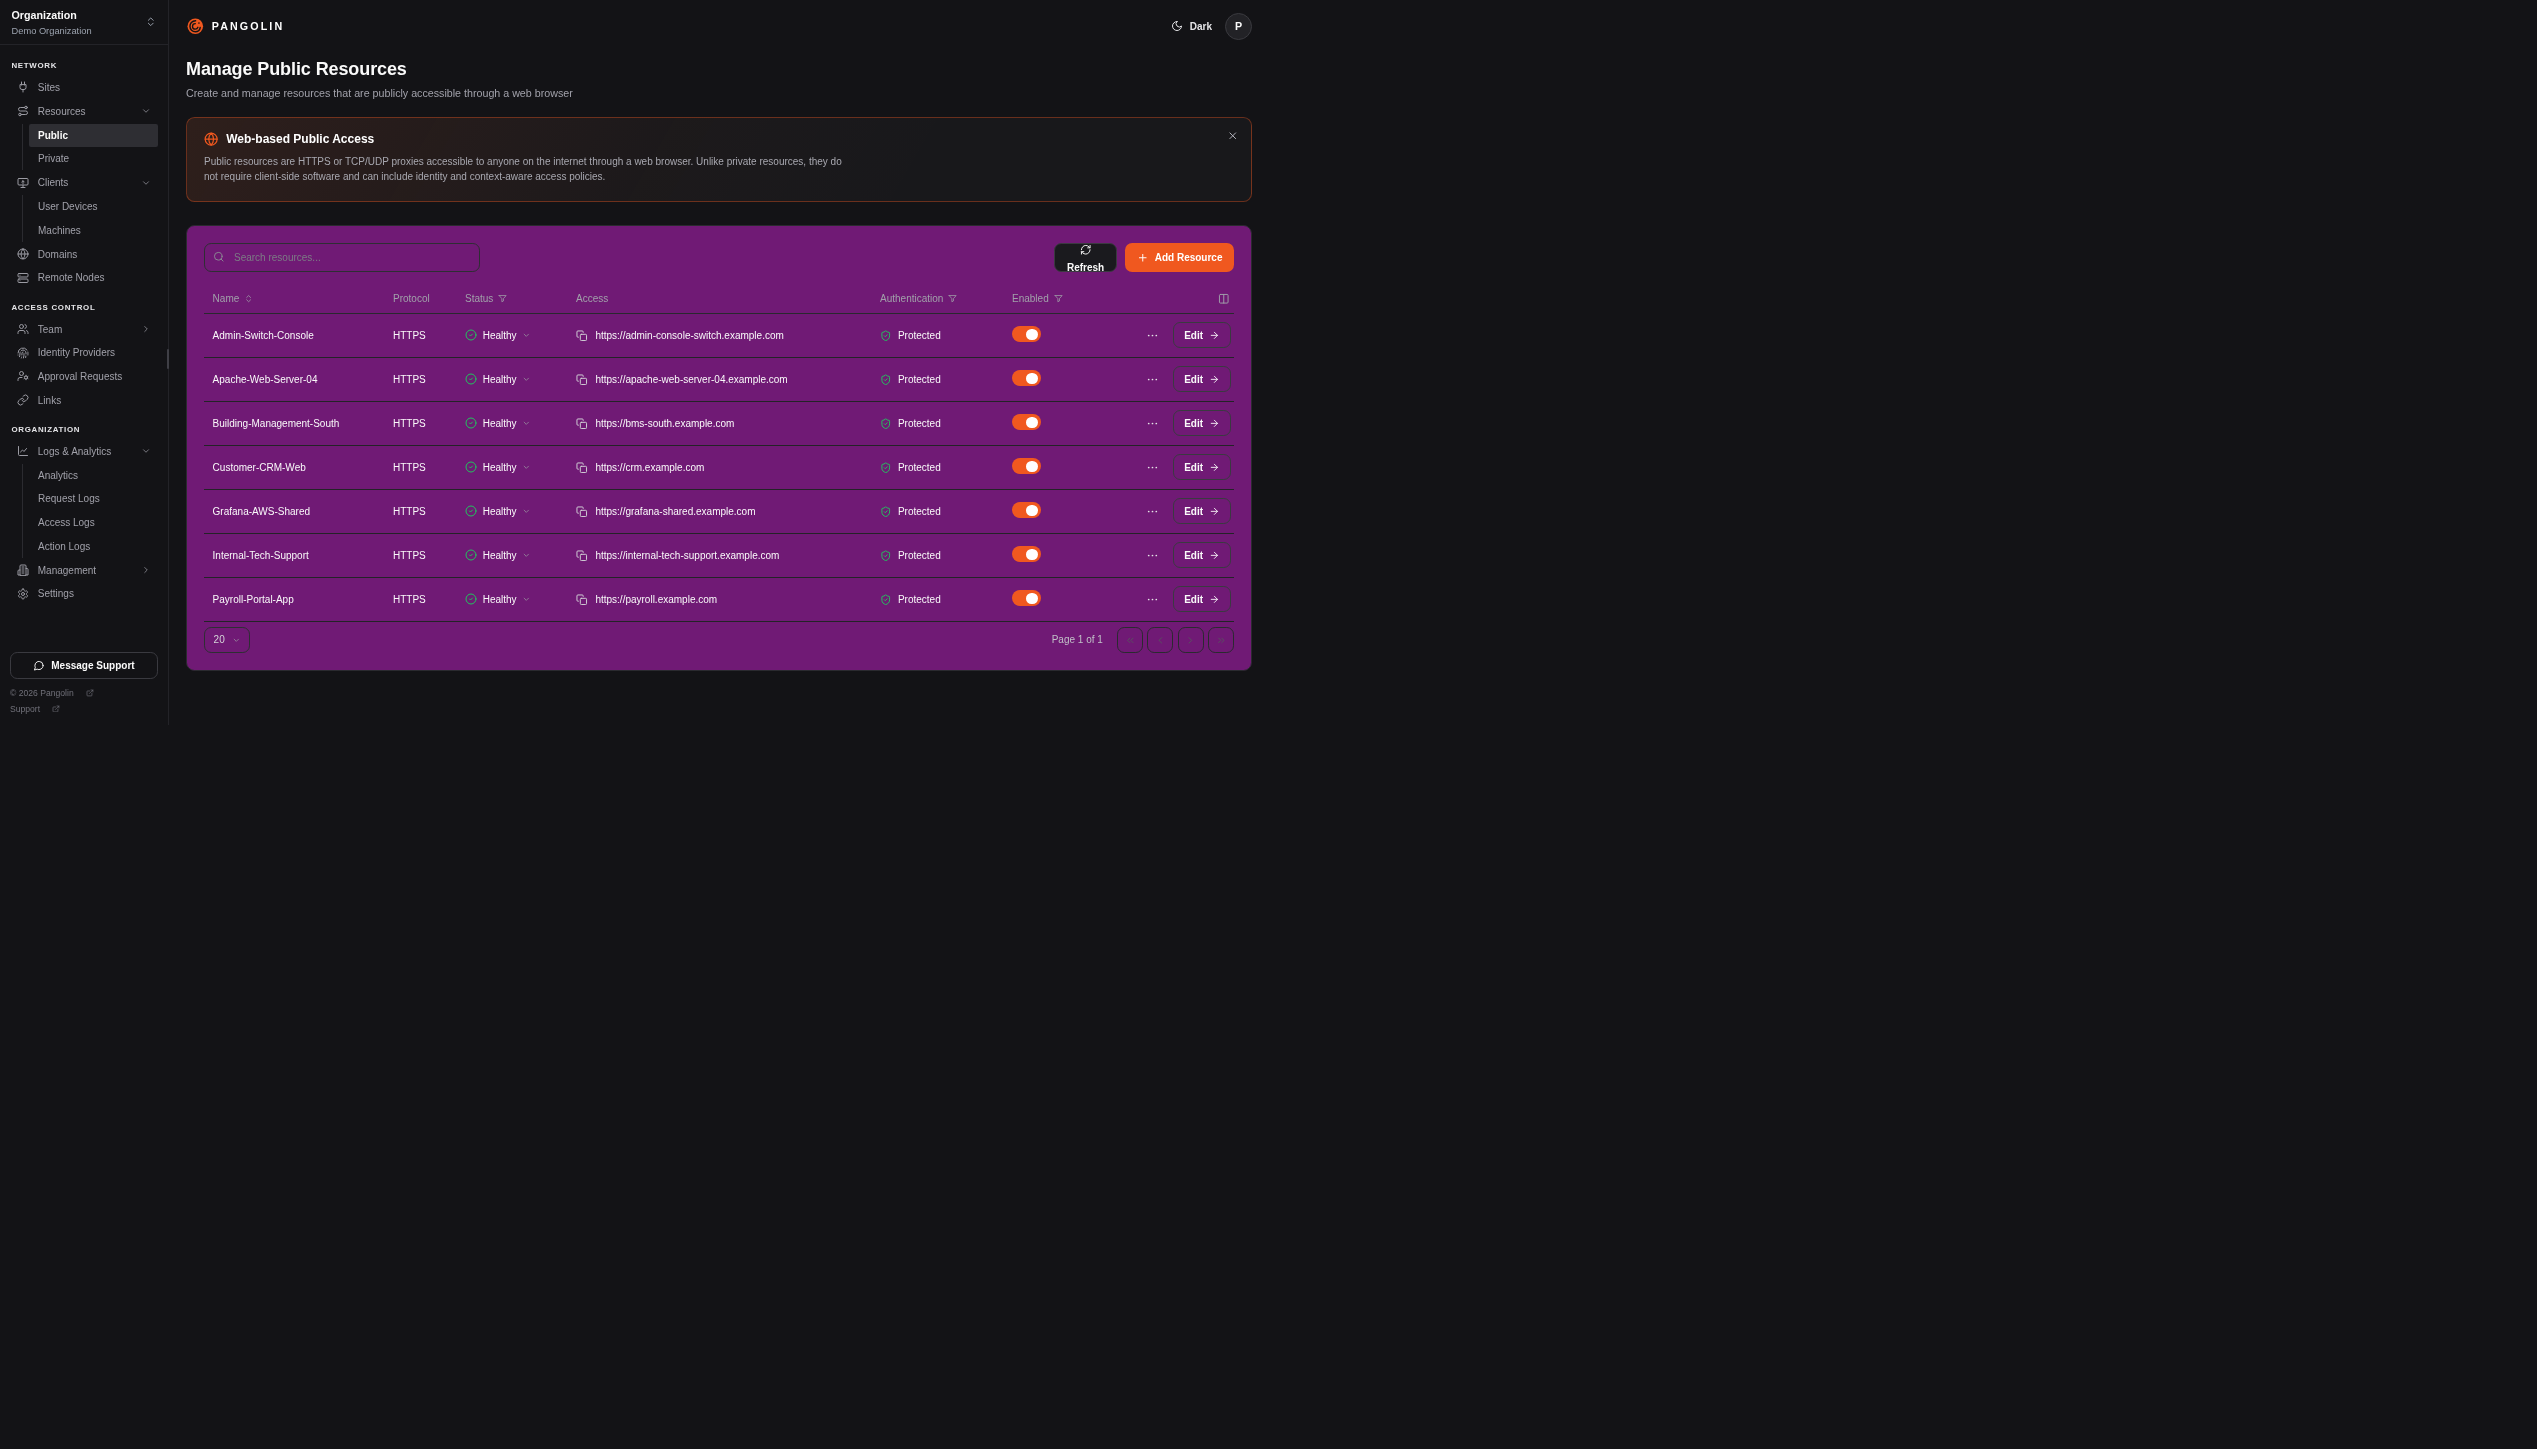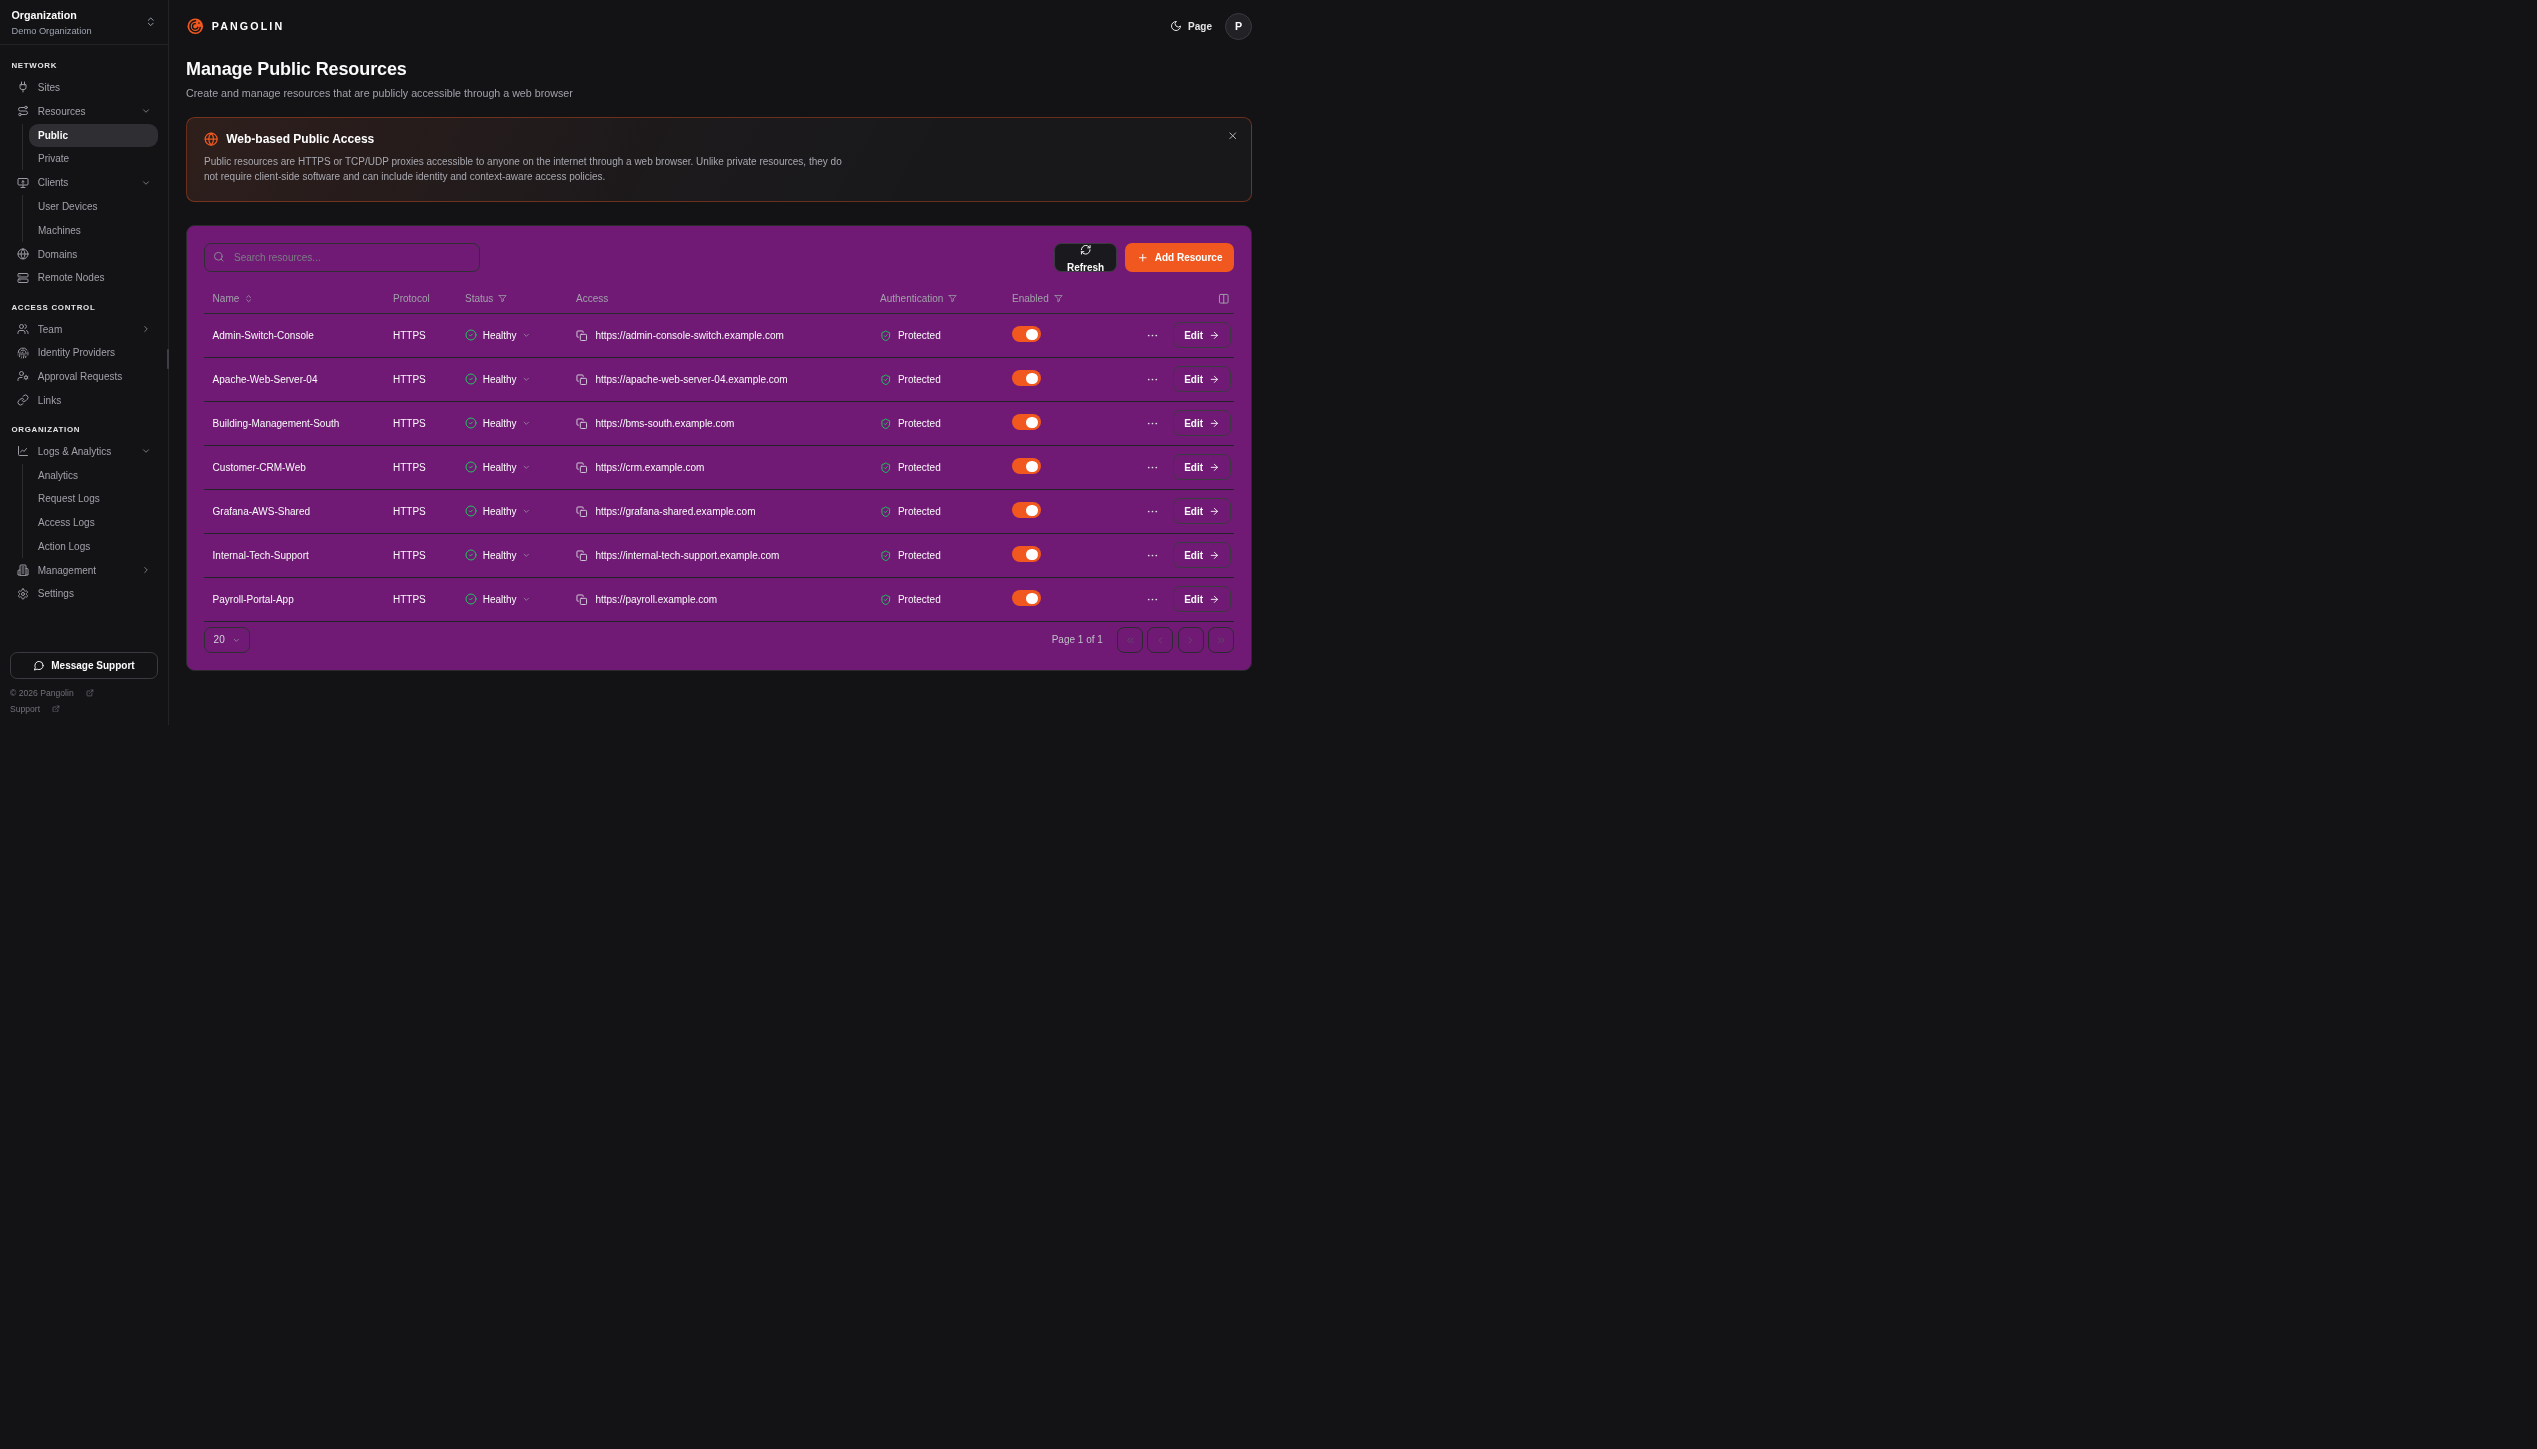--- a/index.html
+++ b/index.html
@@ -36,21 +36,21 @@
     display:flex; align-items:center; gap:8.6px; height:23.6px; padding:0 7.2px;
     color:#a1a1aa; font-size:10px; border-radius:5.7px; cursor:pointer; text-decoration:none;
   }
   .nav-item .nav-icon { display:flex; color:#9b9ba3; }
   .nav-item .nav-icon svg.ic { width:12px; height:12px; }
   .nav-chev { margin-left:auto; color:#8a8a93; display:flex; }
   .nav-chev svg.ic { width:10px; height:10px; }
   .subgroup { margin-left:12px; border-left:0.7px solid #2b2b30; padding-left:6.4px; }
   .sub-item {
     display:flex; align-items:center; height:23px; padding:0 8.6px; margin:0.7px 0;
-    color:#a1a1aa; font-size:10px; border-radius:9px; cursor:pointer;
+    color:#a1a1aa; font-size:10px; border-radius:2px; cursor:pointer;
   }
   .sub-item.active { background:#2e2e33; color:#fafafa; font-weight:700; }
   .side-footer { padding:10px 10px 11.5px; }
   .support-btn {
     width:100%; height:27px; display:flex; align-items:center; justify-content:center; gap:6.4px;
     background:transparent; border:0.7px solid #3a3a40; border-radius:7.2px;
     color:#fafafa; font-size:10px; font-weight:700; cursor:pointer; font-family:inherit;
   }
   .foot-link { display:flex; align-items:center; gap:12px; color:#71717a; font-size:8.6px; margin-top:8.6px; cursor:pointer; }
   .foot-link svg.ic { width:7.9px; height:7.9px; }
@@ -440,21 +440,21 @@
       </span>
       <span class="brand-name">PANGOLIN</span>
     </div>
     <div class="topbar-right">
       <button class="theme-toggle">
         <span style="display:flex">
             <svg class="ic" viewBox="0 0 24 24">
               <path d="M12 3a6 6 0 0 0 9 9 9 9 0 1 1-9-9Z"></path>
             </svg>
           </span>
-        <span>Page</span>
+        <span>Dark</span>
       </button>
       <div class="avatar">
           <span>P</span>
         </div>
     </div>
   </header>
 
   <h1 class="page-title">Manage Public Resources</h1>
   <p class="page-subtitle">Create and manage resources that are publicly accessible through a web browser</p>
 

